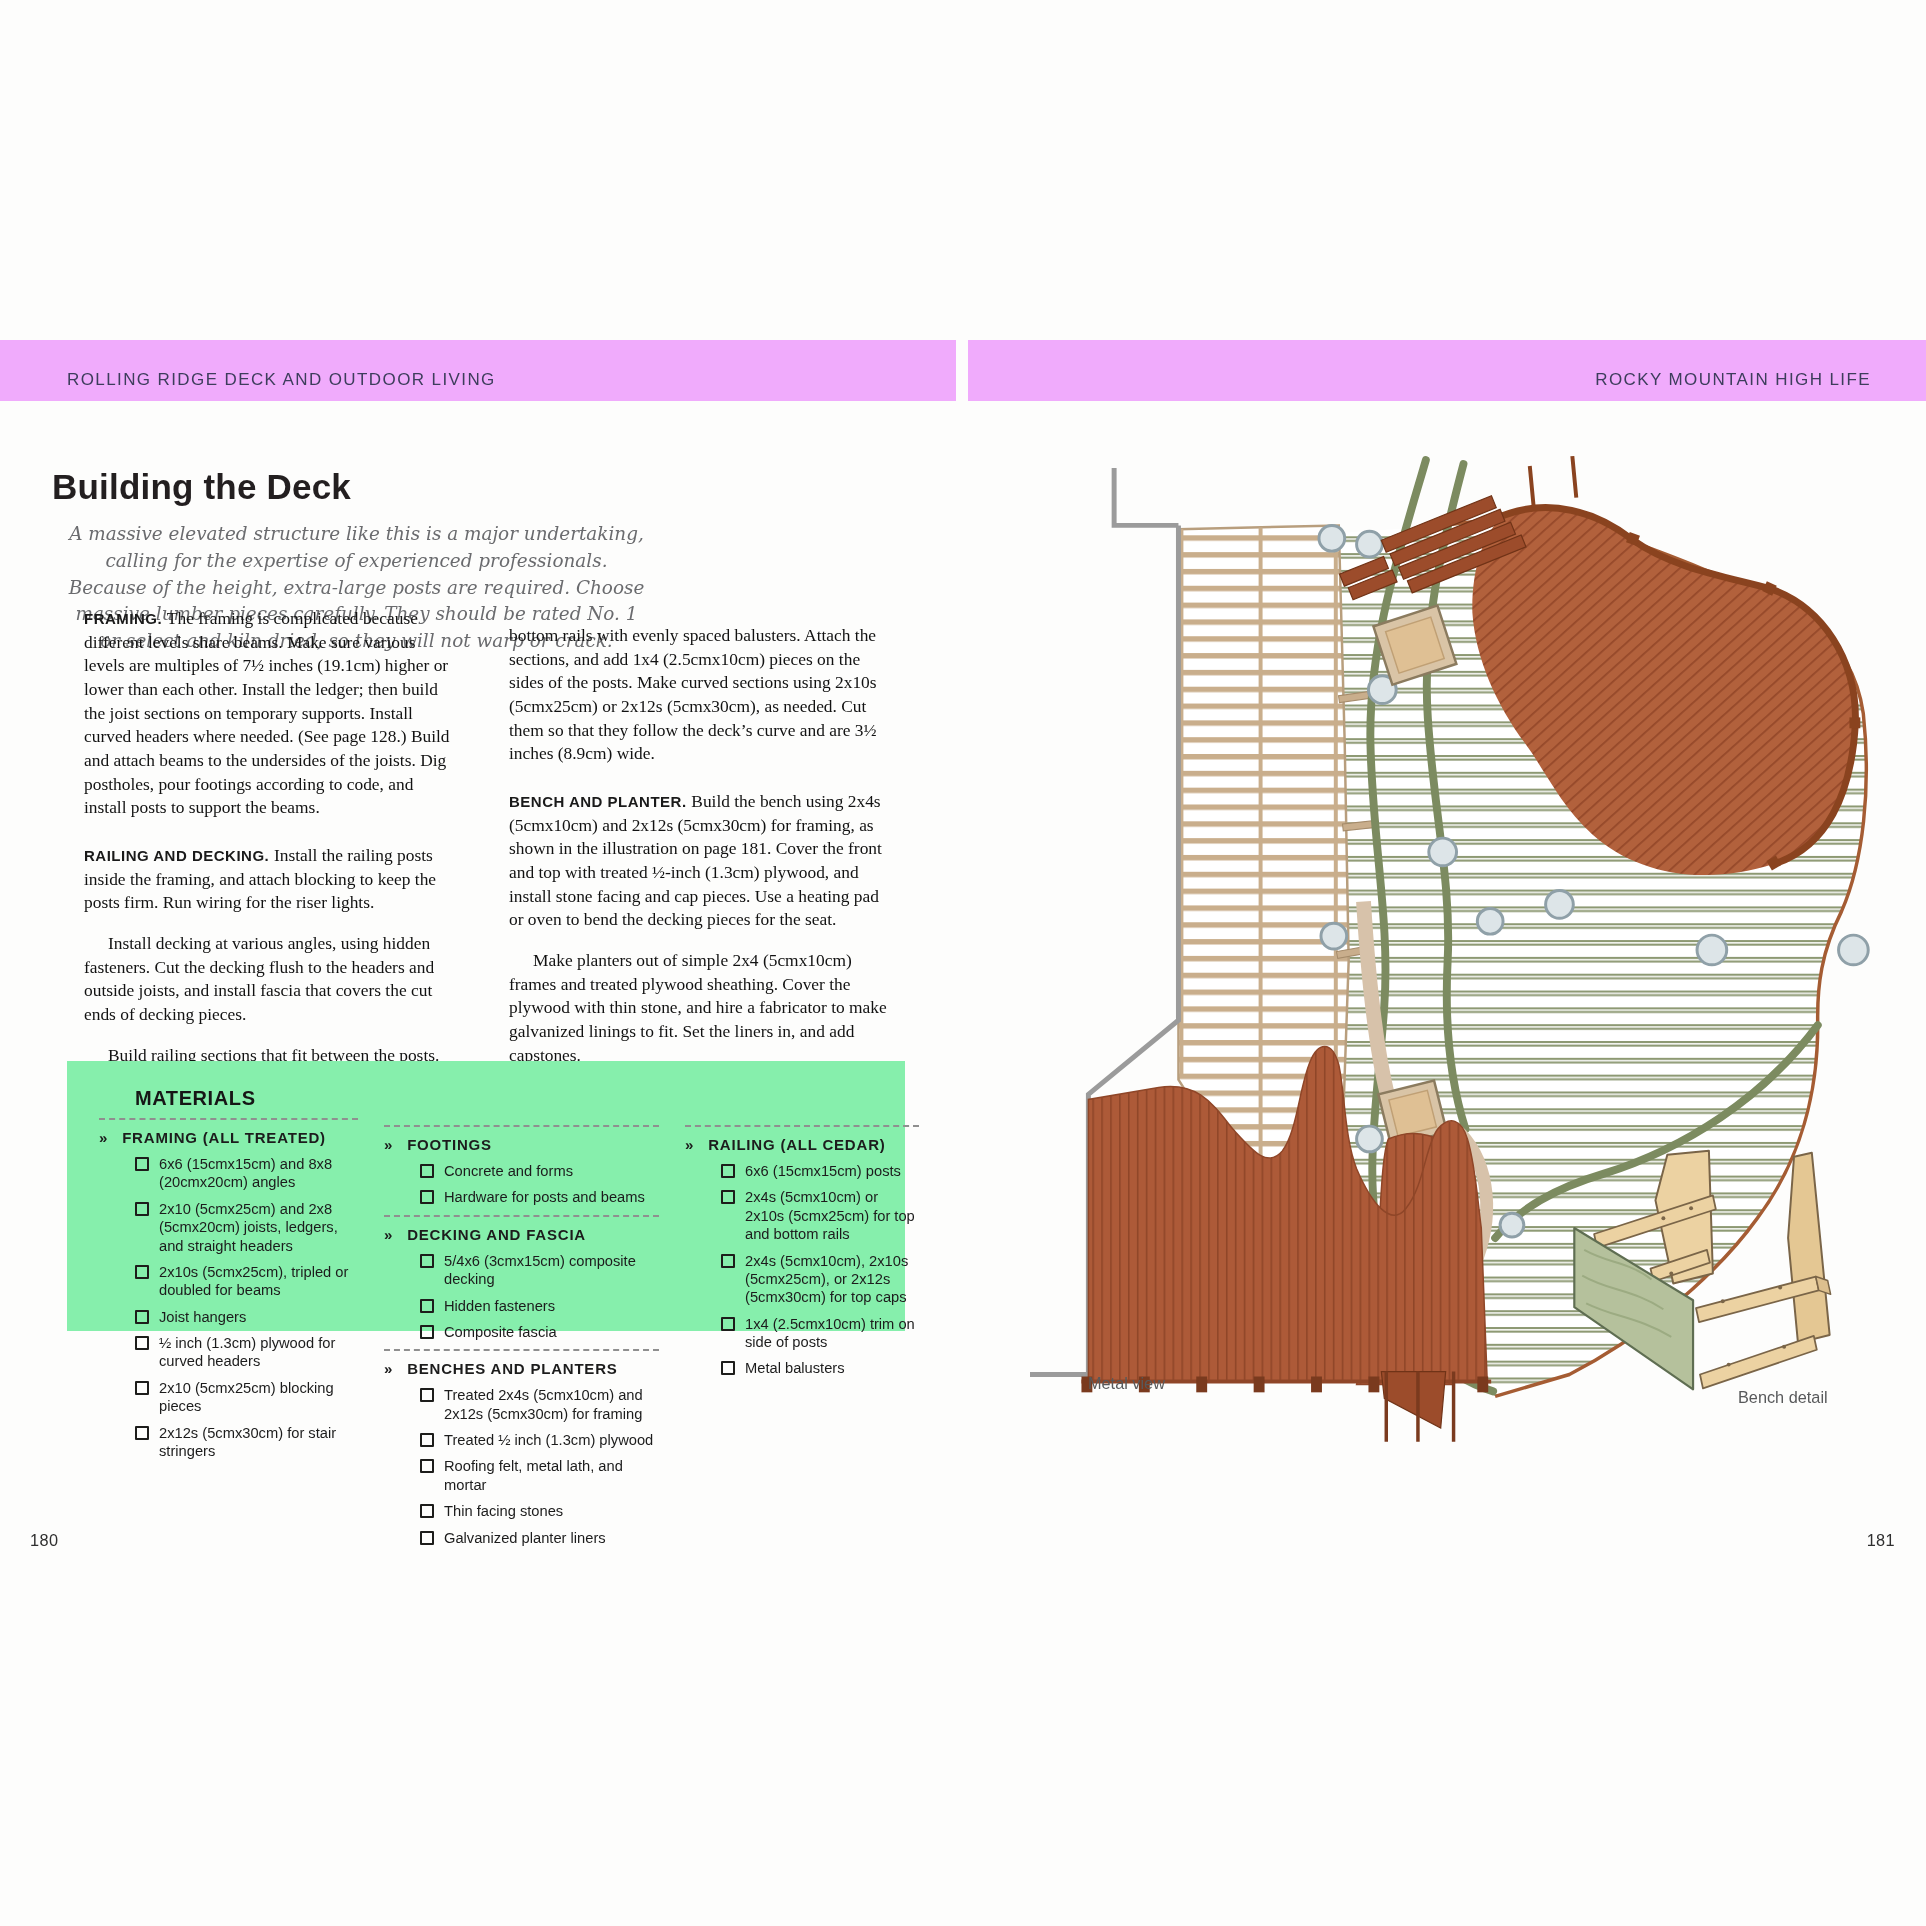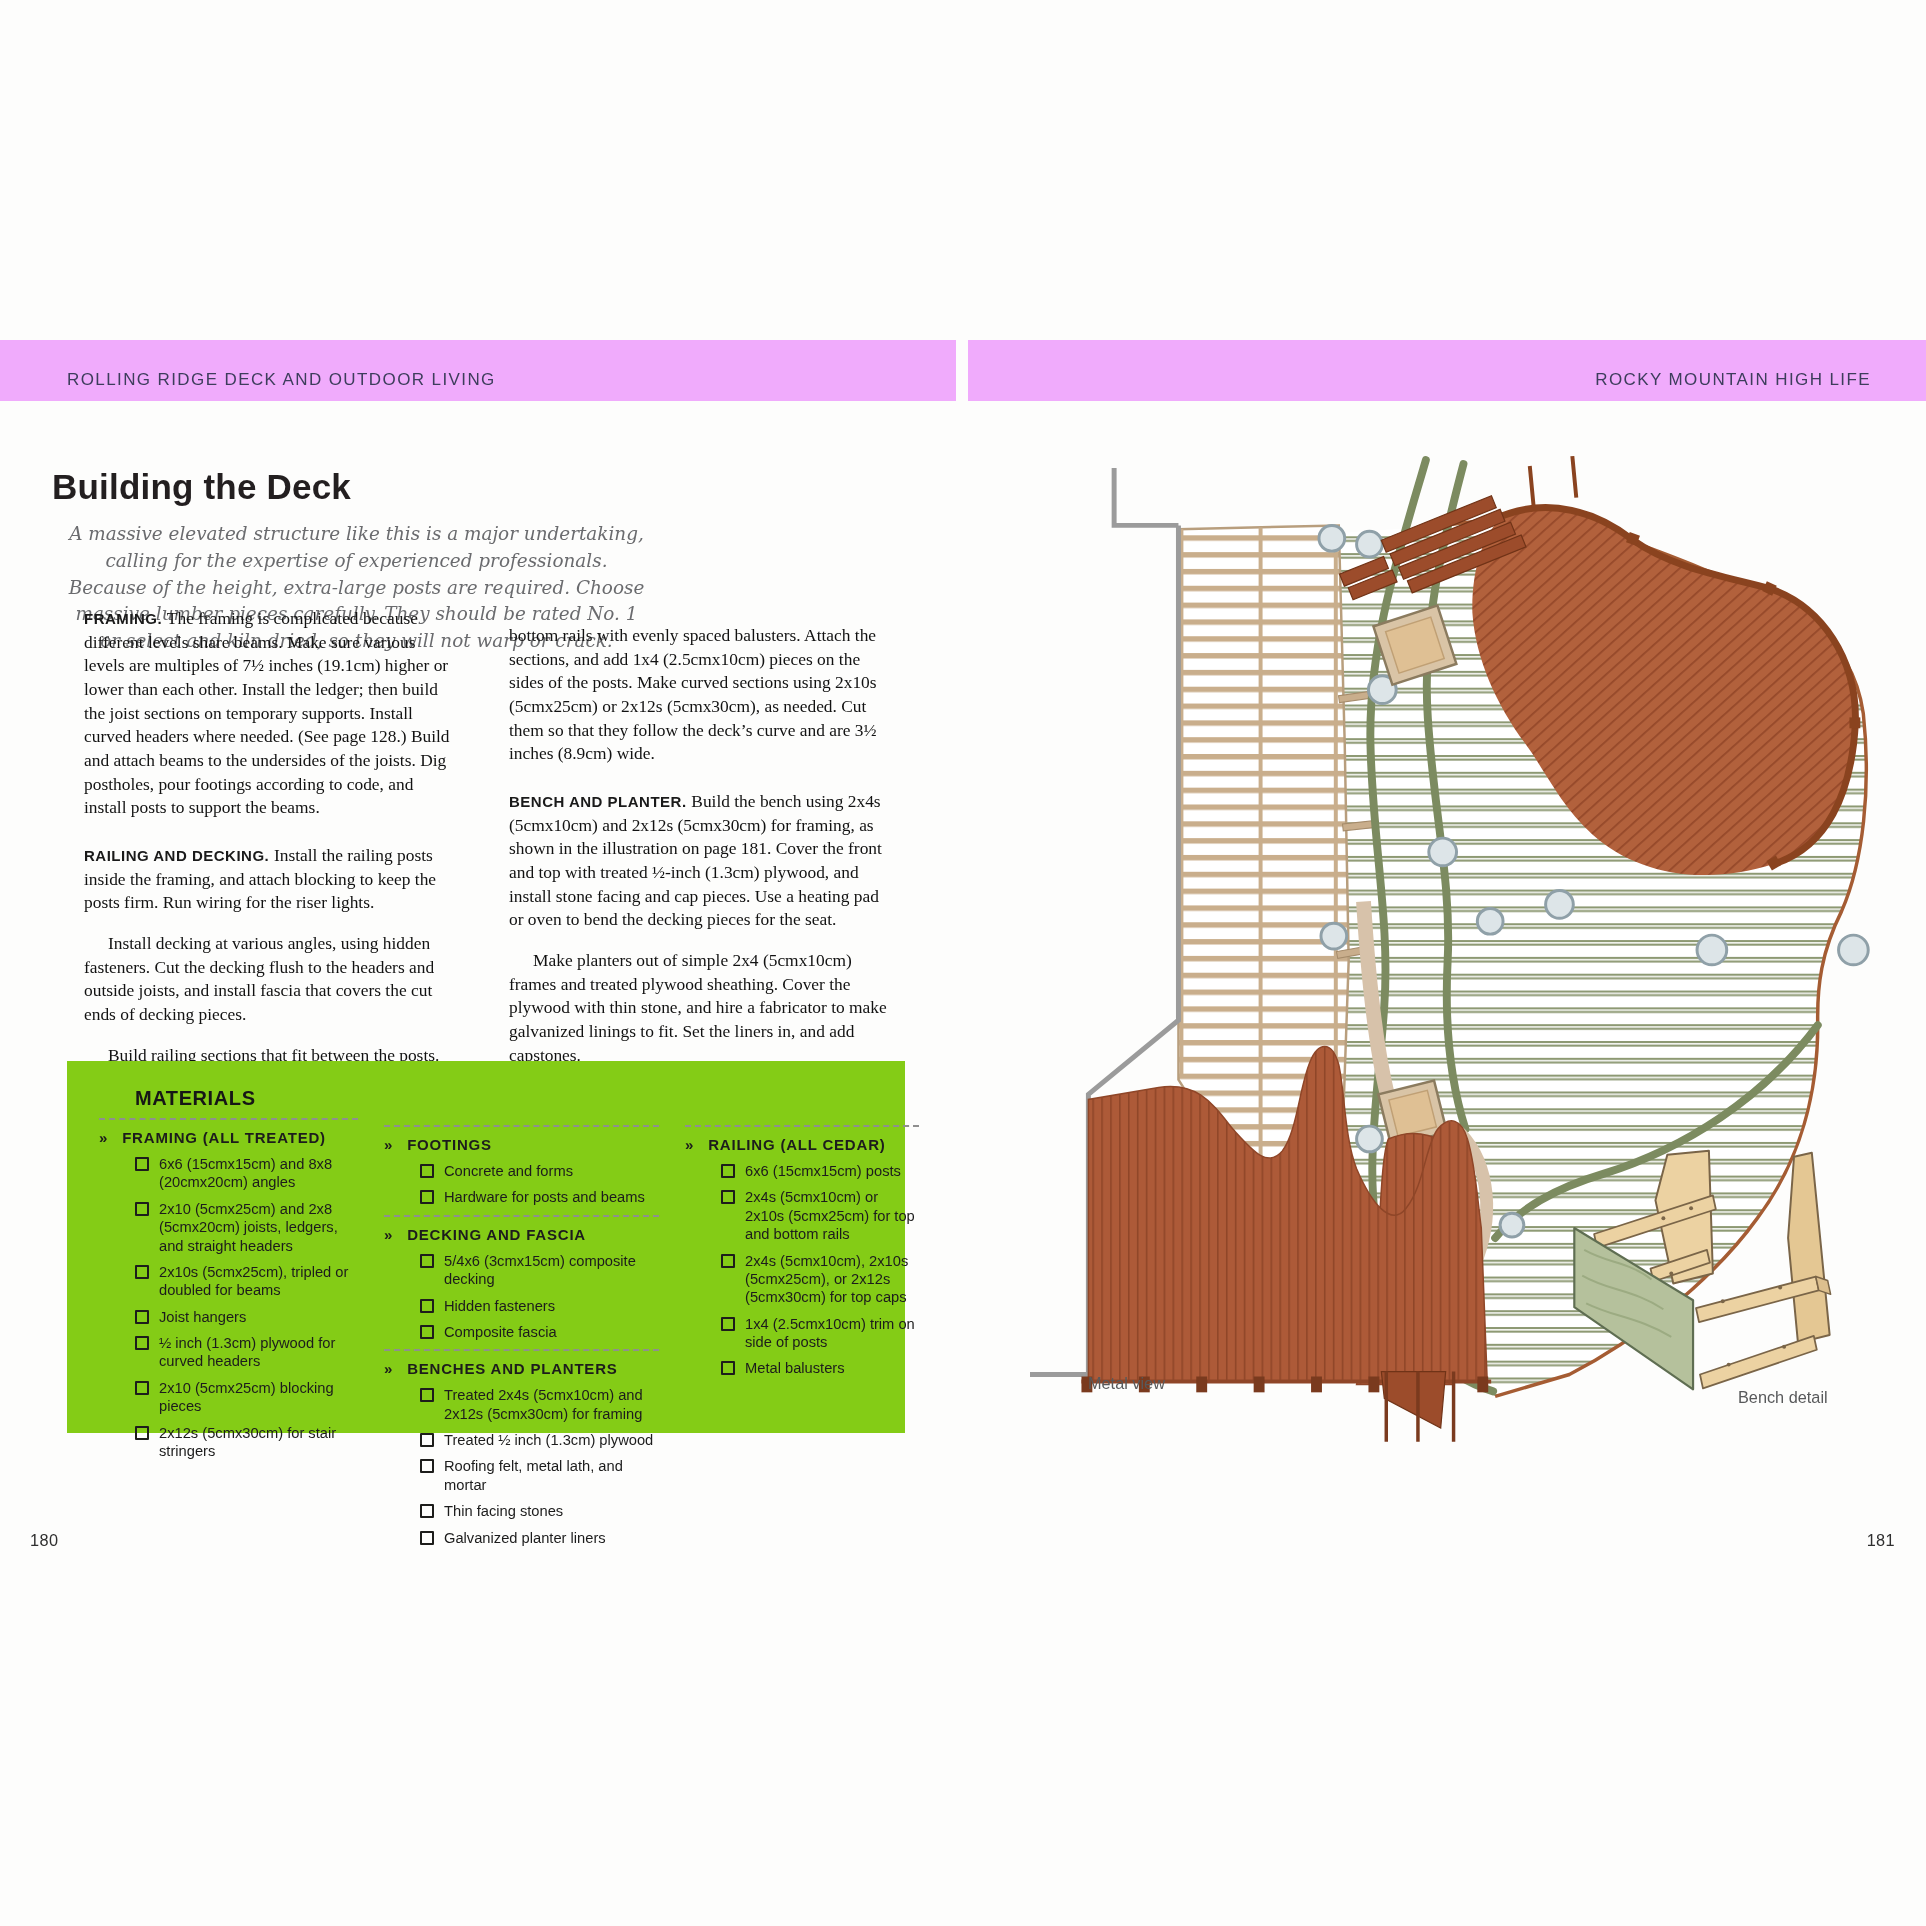--- a/index.html
+++ b/index.html
@@ -19,21 +19,21 @@
   .bodycol{position:absolute;top:607px;width:408px;font-family:"Liberation Serif",serif;
            font-size:17.4px;line-height:1.36;color:#121212;}
   .bodycol.c1{left:67px;}
   .bodycol.c2{left:492px;width:414px;}
   .bpara{margin:17px;}
   .bpara.section{margin-top:24px;}
   .bpara.section:first-child{margin-top:0;}
   .bpara.indent{text-indent:24px;}
   .lead{font-family:"Liberation Sans",sans-serif;font-weight:bold;font-size:15px;letter-spacing:0.5px;color:#1a1a1a;}
   
-  .materials{position:absolute;left:67px;top:1061px;width:838px;height:372px;background:#84cc16;
+  .materials{position:absolute;left:67px;top:1061px;width:838px;height:270px;background:#86efac;
              box-sizing:border-box;padding:24px 26px 20px 32px;display:flex;gap:26px;}
   .mat-col{flex:none;}
   .mat-col.w1{width:259px;}
   .mat-col.w2{width:275px;}
   .mat-col.w3{width:234px;}
   .mat-col.no-title{padding-top:34px;}
   .mat-title{font-size:20px;font-weight:bold;letter-spacing:0.6px;color:#161616;margin:2px 0 8px 36px;}
   .dash{border-top:2px dashed #8f8f8f;margin:6px 0 9px;}
   .mat-header{display:flex;gap:14px;font-size:15px;font-weight:bold;letter-spacing:0.8px;
               color:#1c1c1c;margin:4px 0 9px;}

